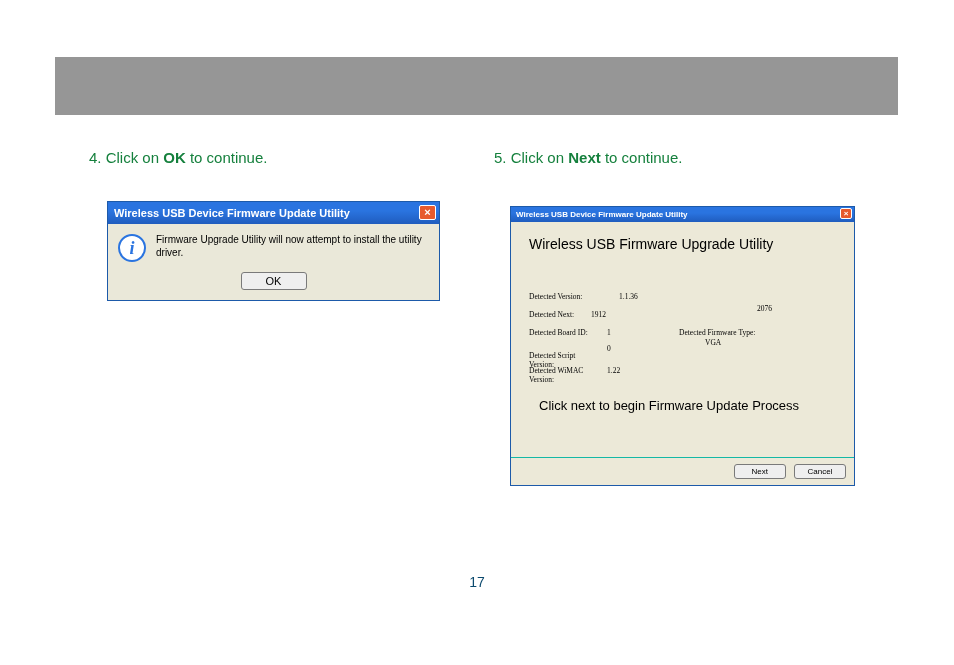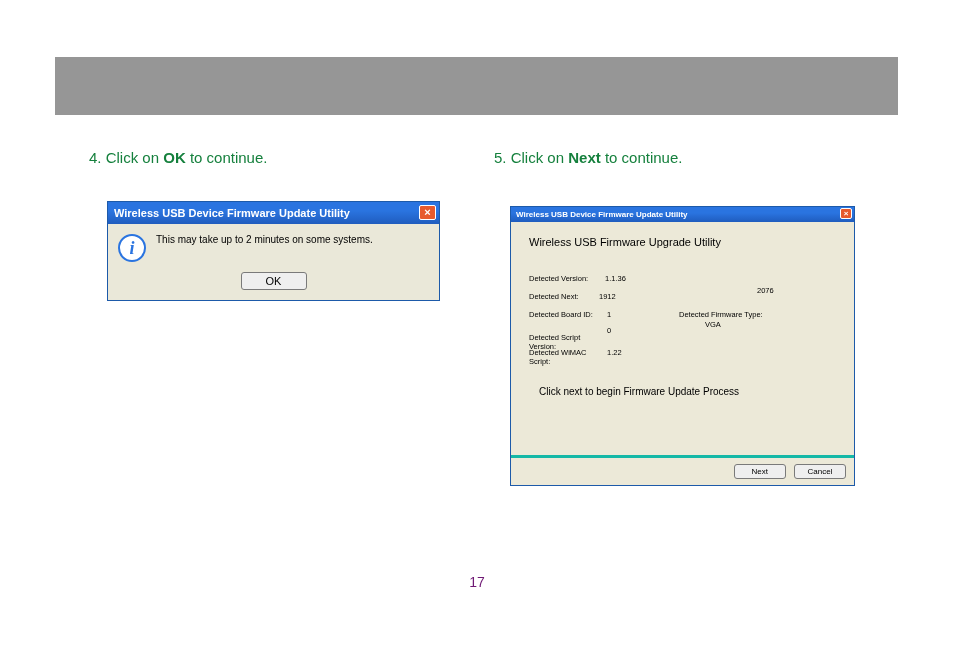--- a/index.html
+++ b/index.html
@@ -144,46 +144,46 @@
     font-size: 8px;
     line-height: 1;
   }
   .dlg2 .content {
     flex: 1;
     position: relative;
     padding: 14px 14px 4px 18px;
     font-size: 8px;
   }
   .dlg2 .heading {
-    font-size: 11px;
-    margin-bottom: 26px;
+    font-size: 14px;
+    margin-bottom: 40px;
   }
   .dlg2 .kv-area { position: relative; height: 100px; }
-  .kv { position: absolute; font-size: 7.5px; }
-  .dlg2 .hint { margin-top: 12px; padding-left: 10px; font-size: 10px; }
+  .kv { position: absolute; font-size: 7.5px; font-family: Liberation Serif, serif; }
+  .dlg2 .hint { margin-top: 6px; padding-left: 10px; font-size: 13px; }
   .dlg2 .btnbar {
-    border-top: 3px solid #14b8a6;
+    border-top: 1px solid #14b8a6;
     padding: 6px 8px;
     text-align: right;
     background: #ece9d8;
   }
   .dlg2 .btnbar .xp-btn {
     min-width: 52px;
     font-size: 8px;
     padding: 2px 8px;
     margin-left: 6px;
   }
 
   .page-num {
     position: absolute;
     left: 0;
     width: 954px;
     top: 574px;
     text-align: center;
-    color: #701a75;
+    color: #0c4a6e;
     font-size: 14px;
   }
 </style>
 </head>
 <body>
 
 <div class="header-bar"></div>
 
 <div class="instruction inst-left">
   <span>4.</span>
@@ -196,53 +196,53 @@
 </div>
 
 <div class="dlg1">
   <div class="titlebar">
     <span>Wireless USB Device Firmware Update Utility</span>
     <div class="closebox">×</div>
   </div>
   <div class="body">
     <div class="info-icon">i</div>
     <div class="msg">
-      <div>This may take up to 2 minutes on some systems.</div>
+      <div>Firmware Upgrade Utility will now attempt to install the utility driver.</div>
     </div>
   </div>
   <div class="btnrow">
     <button class="xp-btn">OK</button>
   </div>
 </div>
 
 <div class="dlg2">
   <div class="titlebar">
     <span>Wireless USB Device Firmware Update Utility</span>
     <div class="closebox">×</div>
   </div>
   <div class="content">
     <div class="heading">Wireless USB Firmware Upgrade Utility</div>
 
     <div class="kv-area">
       <div class="kv" style="left:0; top:0;">Detected Version:</div>
-      <div class="kv" style="left:76px; top:0;">1.1.36</div>
+      <div class="kv" style="left:90px; top:0;">1.1.36</div>
 
       <div class="kv" style="left:0; top:18px;">Detected Next:</div>
-      <div class="kv" style="left:70px; top:18px;">1912</div>
+      <div class="kv" style="left:62px; top:18px;">1912</div>
       <div class="kv" style="left:228px; top:12px;">2076</div>
 
       <div class="kv" style="left:0; top:36px;text-align:right;">Detected Board ID:</div>
       <div class="kv" style="left:78px; top:36px;">1</div>
       <div class="kv" style="left:150px; top:36px;">Detected Firmware Type:</div>
       <div class="kv" style="left:160px; top:46px;margin-left:16px;">VGA</div>
 
       <div class="kv" style="left:0; top:59px; width:60px;">Detected Script Version:</div>
       <div class="kv" style="left:78px; top:52px;">0</div>
 
-      <div class="kv" style="left:0; top:74px; width:65px;">Detected WiMAC Script:</div>
+      <div class="kv" style="left:0; top:74px; width:65px;">Detected WiMAC Version:</div>
       <div class="kv" style="left:78px; top:74px;">1.22</div>
     </div>
 
     <div class="hint">Click next to begin Firmware Update Process</div>
   </div>
   <div class="btnbar">
     <button class="xp-btn">Next</button>
     <button class="xp-btn">Cancel</button>
   </div>
 </div>

